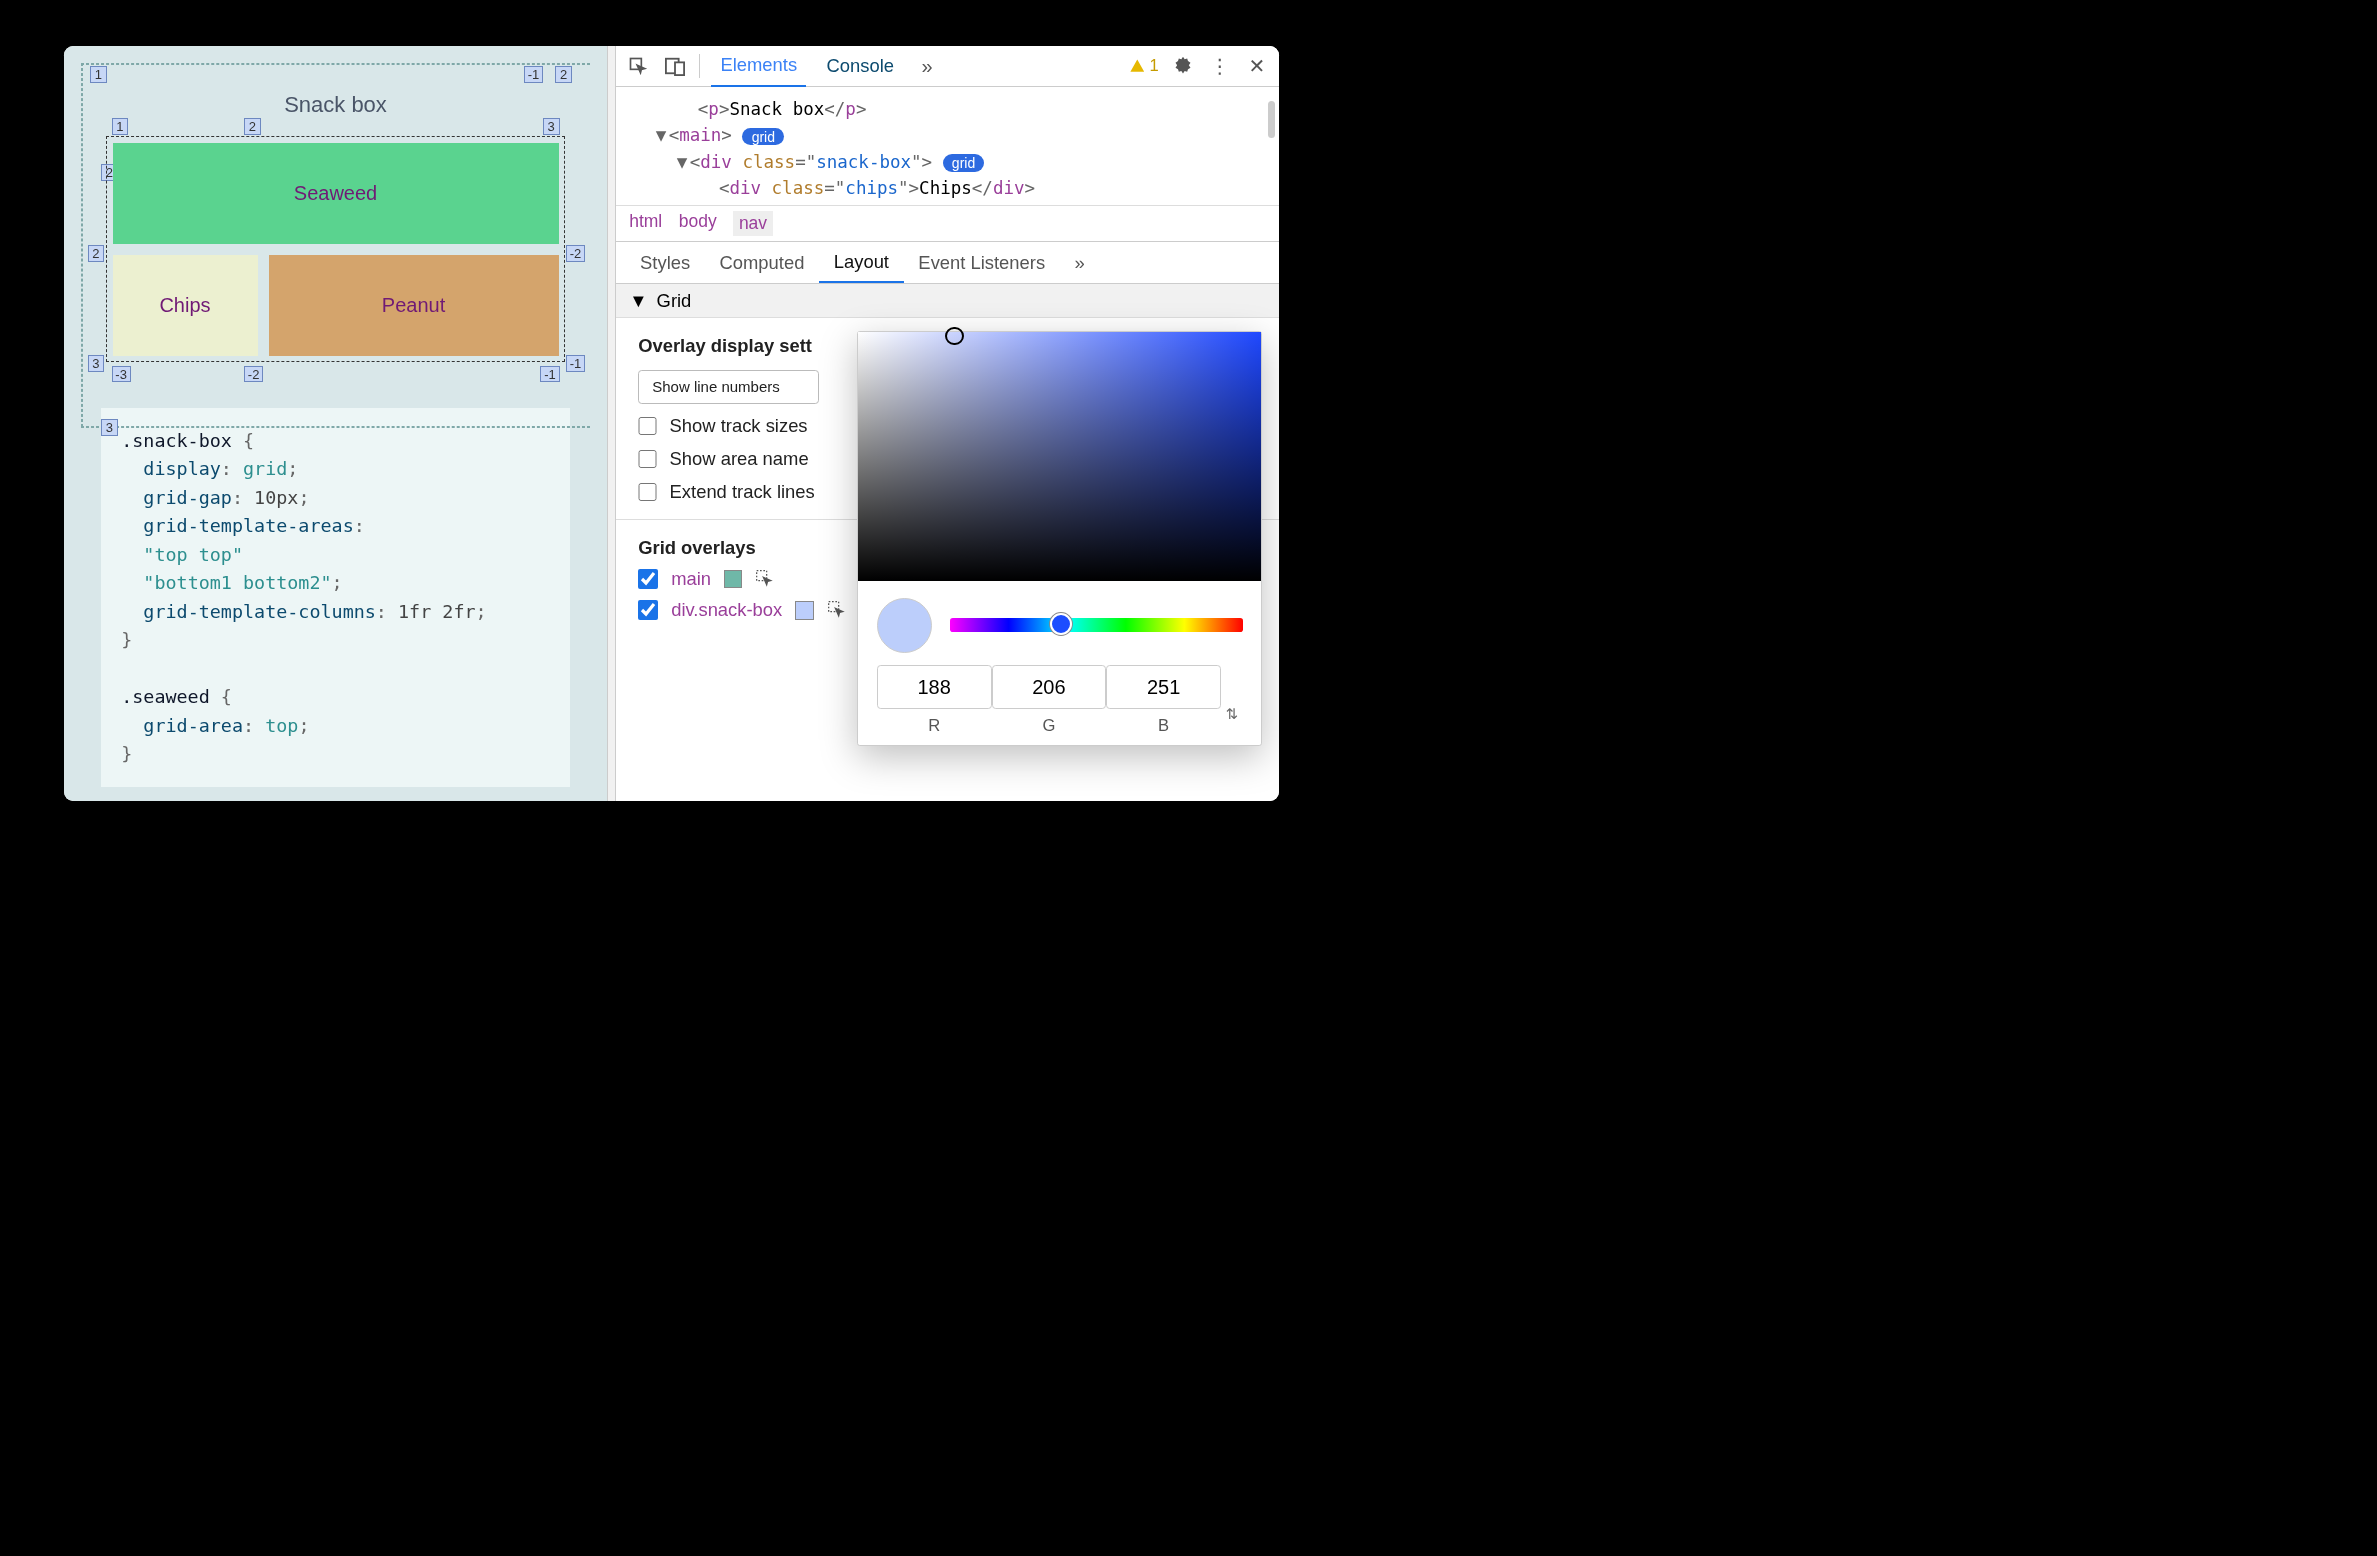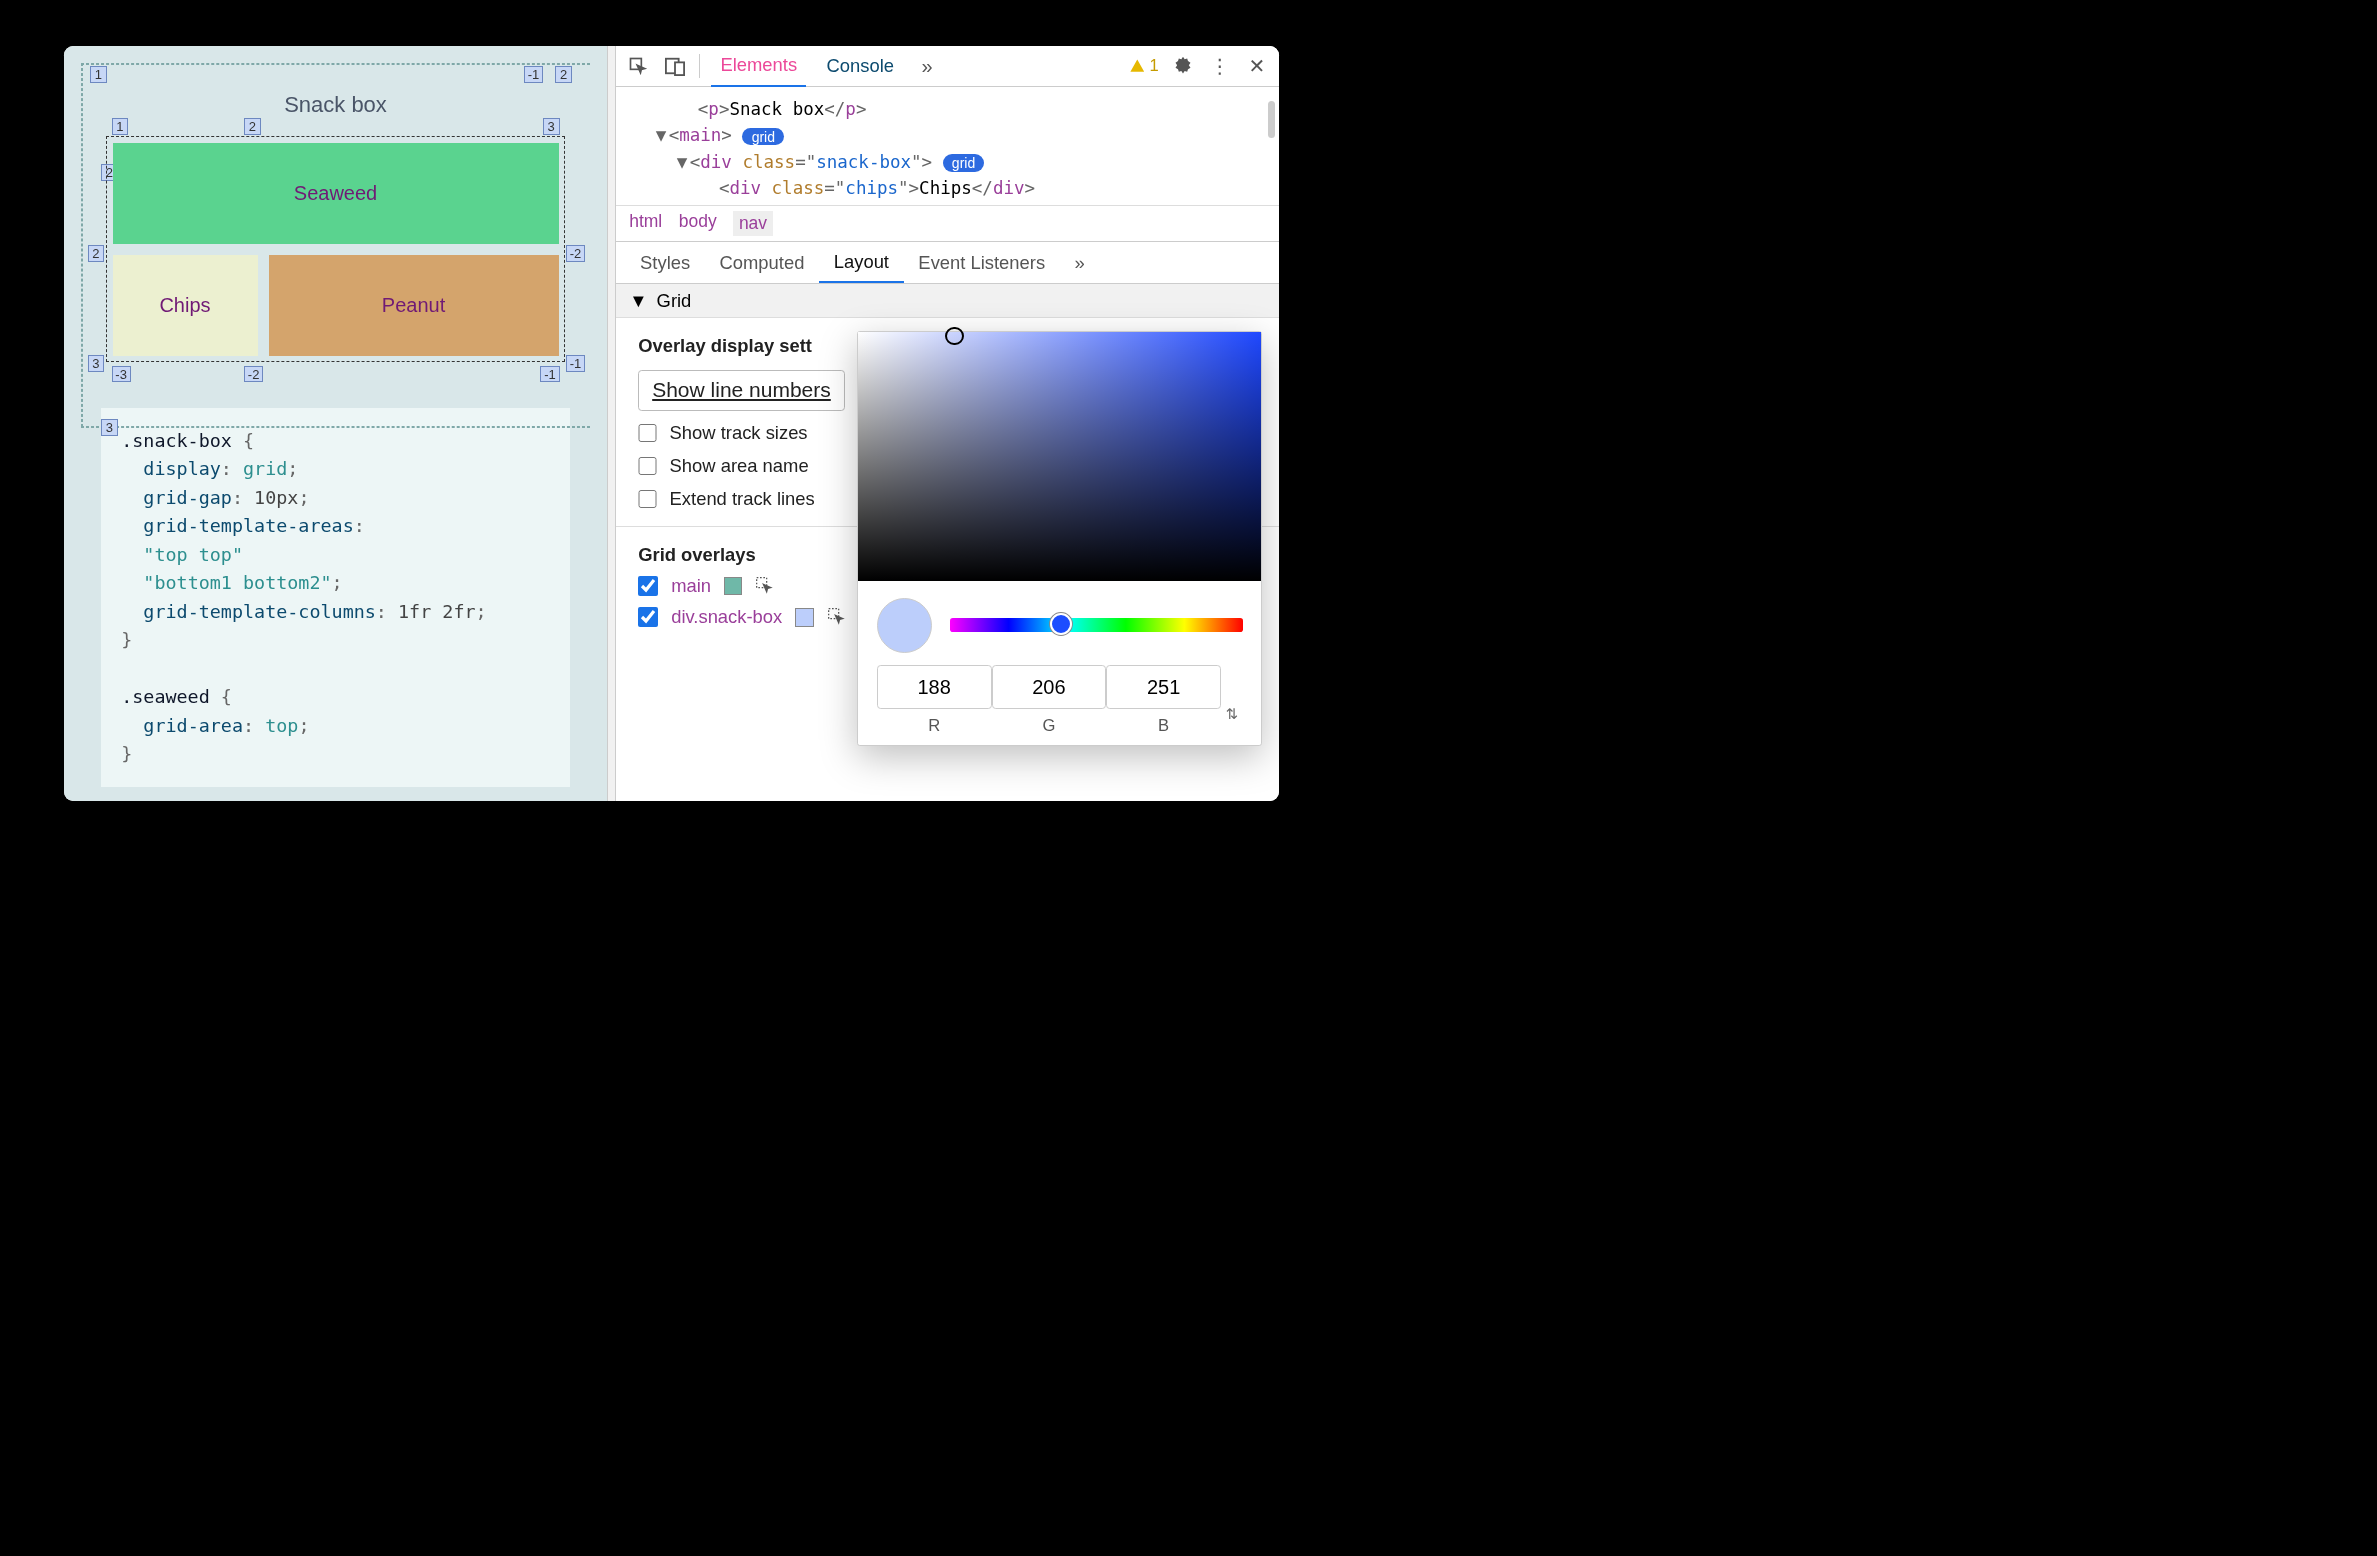--- a/index.html
+++ b/index.html
@@ -40,21 +40,21 @@
   .splitter { width:9.2px; background:#f1f1f1; border-left:0.9px solid #ccc; border-right:0.9px solid #ccc; cursor:col-resize; }
 
   
   .devtools { flex:1; background:#fff; display:flex; flex-direction:column; position:relative; }
   .dt-toolbar {
     height:41px; border-bottom:0.9px solid #ccc; display:flex; align-items:center; padding:0 9.2px; gap:11px;
   }
   .icon-btn { width:26px; height:26px; display:flex; align-items:center; justify-content:center; color:#555; }
   .vsep { width:0.9px; height:24px; background:#ccc; }
   .tab { padding: 0 9.2px; height:41px; display:flex; align-items:center; font-size:18.4px; color:#0c4a6e; }
-  .tab.active { color:#ec4899; border-bottom:2.8px solid #1a73e8; }
+  .tab.active { color:#3b82f6; border-bottom:2.8px solid #1a73e8; }
   .spacer { flex:1; }
   .warn { color:#c59b00; display:flex; align-items:center; gap:3.7px; font-size:16.6px; }
 
   .dom-tree { padding:9.2px 18.4px 3.7px 18.4px; font-family: ui-monospace, Menlo, Consolas, monospace; font-size:17.5px; line-height:1.5; position:relative; }
   .dom-line { white-space:pre; }
   .tagc { color:#9a3f9a; }
   .attrn { color:#b07c2c; }
   .attrv { color:#1a66cc; }
   .punc2 { color:#666; }
   .badge-grid { background:#2d6ae0; color:#fff; border-radius:9.2px; padding:0.9px 9.2px; font-size:14px; font-family:-apple-system, sans-serif; }
@@ -67,21 +67,21 @@
 
   .subtabs { display:flex; border-bottom:0.9px solid #ccc; padding:0 9.2px; height:42px; align-items:center; gap:0; }
   .subtab { padding:0 14.7px; height:41px; display:flex; align-items:center; color:#555; font-size:18.4px; }
   .subtab.active { color:#111; border-bottom:2.8px solid #1a73e8; }
 
   .section-header { background:#f1f1f1; border-bottom:0.9px solid #ddd; padding:5.5px 13px; font-size:18.4px; display:flex; align-items:center; gap:9.2px; }
   .section-body { padding:16.6px 22px; font-size:18.4px; color:#222; }
   .section-sep { border-top:0.9px solid #ddd; margin:16.6px -22px; }
   .opt-row { display:flex; align-items:center; gap:13px; margin:11px 0; }
   .opt-row input[type=checkbox]{ width:18.4px; height:18.4px; }
-  .select-like { border:0.9px solid #bbb; border-radius:3.7px; padding:7.4px 13px; width: 207px; font-size:21px; background:#fff;text-decoration:underline;}
+  .select-like { border:0.9px solid #bbb; border-radius:3.7px; padding:7.4px 13px; width: 181px; font-size:15px; background:#fff;}
   .overlay-row { display:flex; align-items:center; gap:13px; margin:9.2px 0; font-size:18.4px;}
   .overlay-row .name { color:#9a3f9a; }
   .swatch { width:18.4px; height:18.4px; border:0.9px solid #888; display:inline-block;}
   .dash-icon { width:20px; height:20px; }
   .cb { width:20px; height:20px; accent-color:#1a73e8; }
 
   
   .picker {
     position:absolute; right:16.6px; top:285px; width:405px; background:#fff; border:0.9px solid #ccc;
     box-shadow:0 11px 37px rgba(0,0,0,0.25); border-radius:2.8px; z-index:50;

